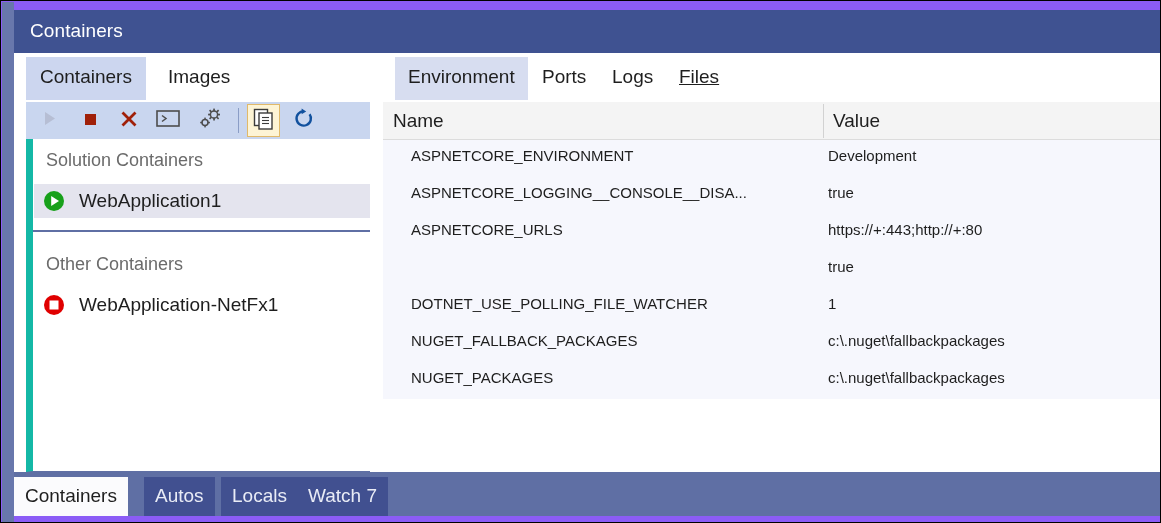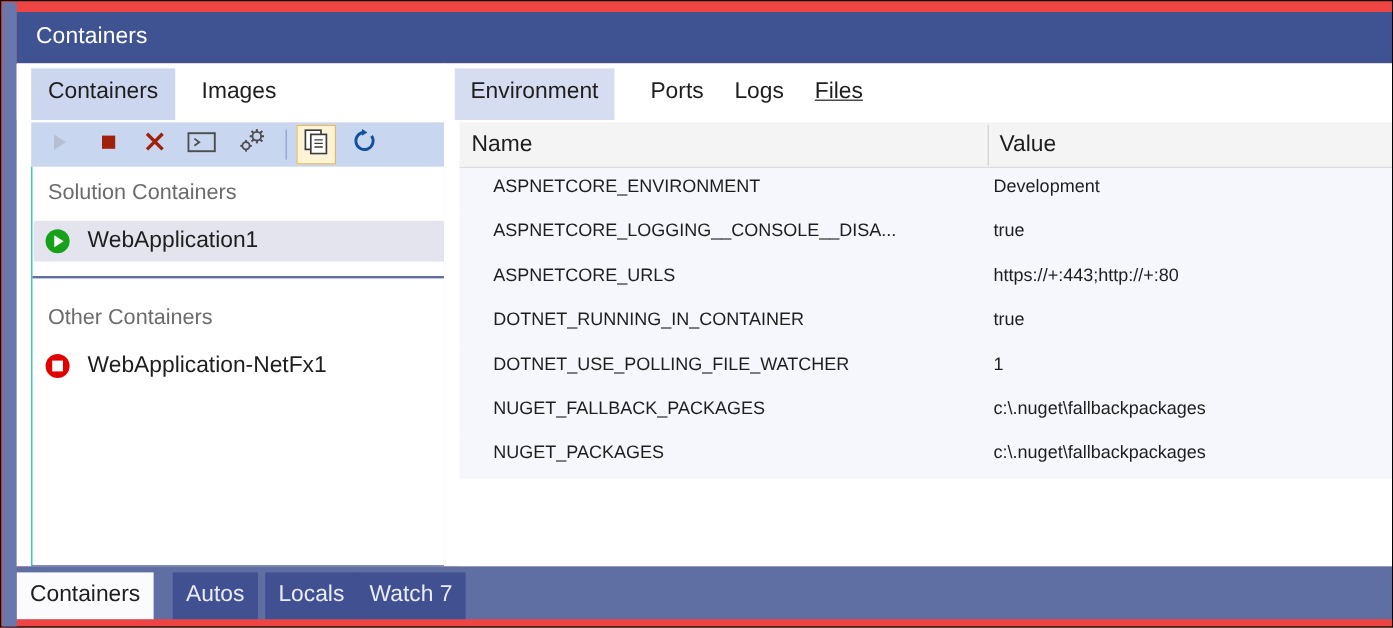--- a/index.html
+++ b/index.html
@@ -15,21 +15,21 @@
   }
 
   
   #window {
     position: absolute;
     left: 0; top: 0;
     width: 1161px;
     height: 523px;
     box-sizing: border-box;
     border: 1px solid #000000;
-    background: #ef4444;
+    background: #8b5cf6;
     overflow: hidden;
   }
 
   
   .frame-left {
     position: absolute;
     left: 1px; top: 1px;
     width: 12px;
     height: 521px;
     background: #6877ac;
@@ -126,21 +126,21 @@
   }
 
   
   #left-list {
     position: absolute;
     left: 12px; top: 86px;
     width: 345px;
     height: 333px;
     background: #ffffff;
     box-sizing: border-box;
-    border-left: 1px solid #14b8a6;
+    border-left: 7px solid #14b8a6;
     border-right: 1px solid #5f6fa4;
     border-bottom: 1px solid #5f6fa4;
   }
   .group-header {
     position: absolute;
     left: 13px;
     font-size: 18px;
     color: #6b6b6b;
     white-space: nowrap;
   }
@@ -444,21 +444,21 @@
           <span class="row-label">WebApplication-NetFx1</span>
         </div>
       </div>
     </div>
 
     <div id="splitter"></div>
 
     <div id="right-panel">
 
       <div id="right-tabstrip">
-        <div class="rtab active" style="left:8px;">
+        <div class="rtab active" style="left:24px;">
           <span>Environment</span>
         </div>
         <div class="rtab" style="left:158px;">
           <span>Ports</span>
         </div>
         <div class="rtab" style="left:228px;">
           <span>Logs</span>
         </div>
         <div class="rtab" style="left:295px;text-decoration:underline;">
           <span>Files</span>
@@ -481,21 +481,20 @@
           </div>
           <div class="trow">
             <span class="cell-name">ASPNETCORE_LOGGING__CONSOLE__DISA...</span>
             <span class="cell-value">true</span>
           </div>
           <div class="trow">
             <span class="cell-name">ASPNETCORE_URLS</span>
             <span class="cell-value">https://+:443;http://+:80</span>
           </div>
           <div class="trow">
-            <span class="cell-name">DOTNET_RUNNING_IN_CONTAINER</span>
             <span class="cell-value">true</span>
           </div>
           <div class="trow">
             <span class="cell-name">DOTNET_USE_POLLING_FILE_WATCHER</span>
             <span class="cell-value">1</span>
           </div>
           <div class="trow">
             <span class="cell-name">NUGET_FALLBACK_PACKAGES</span>
             <span class="cell-value">c:\.nuget\fallbackpackages</span>
           </div>

